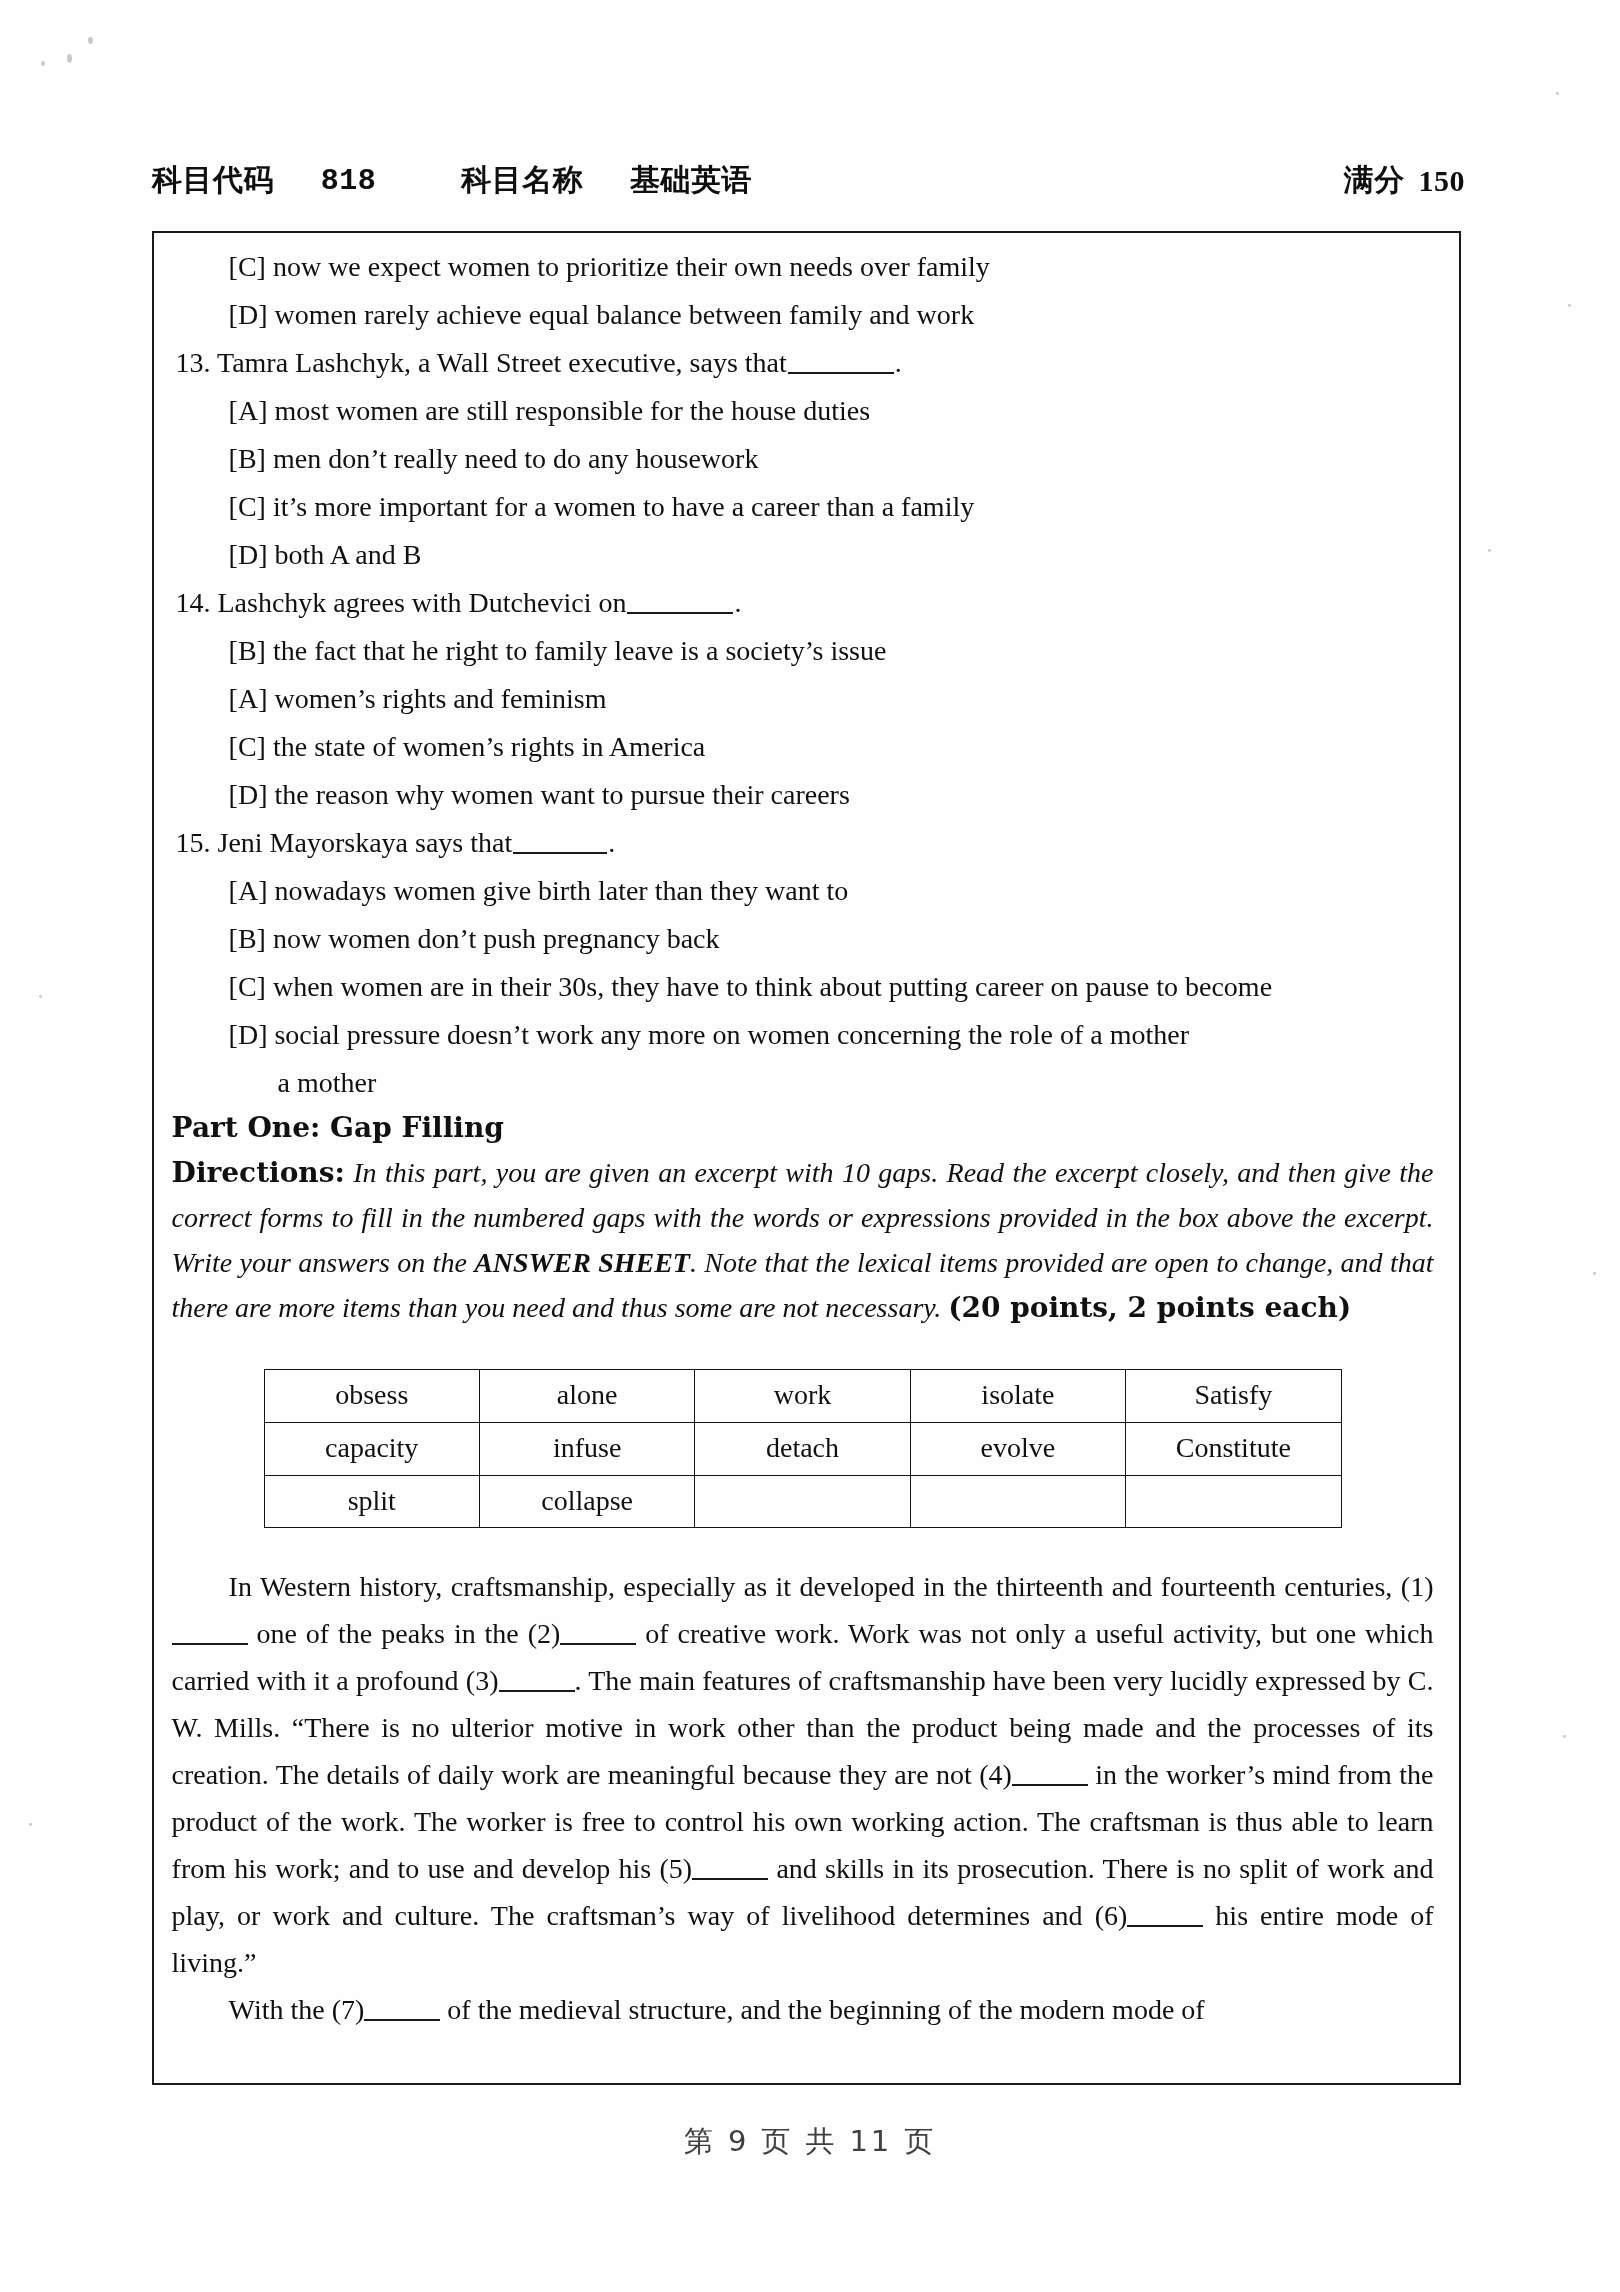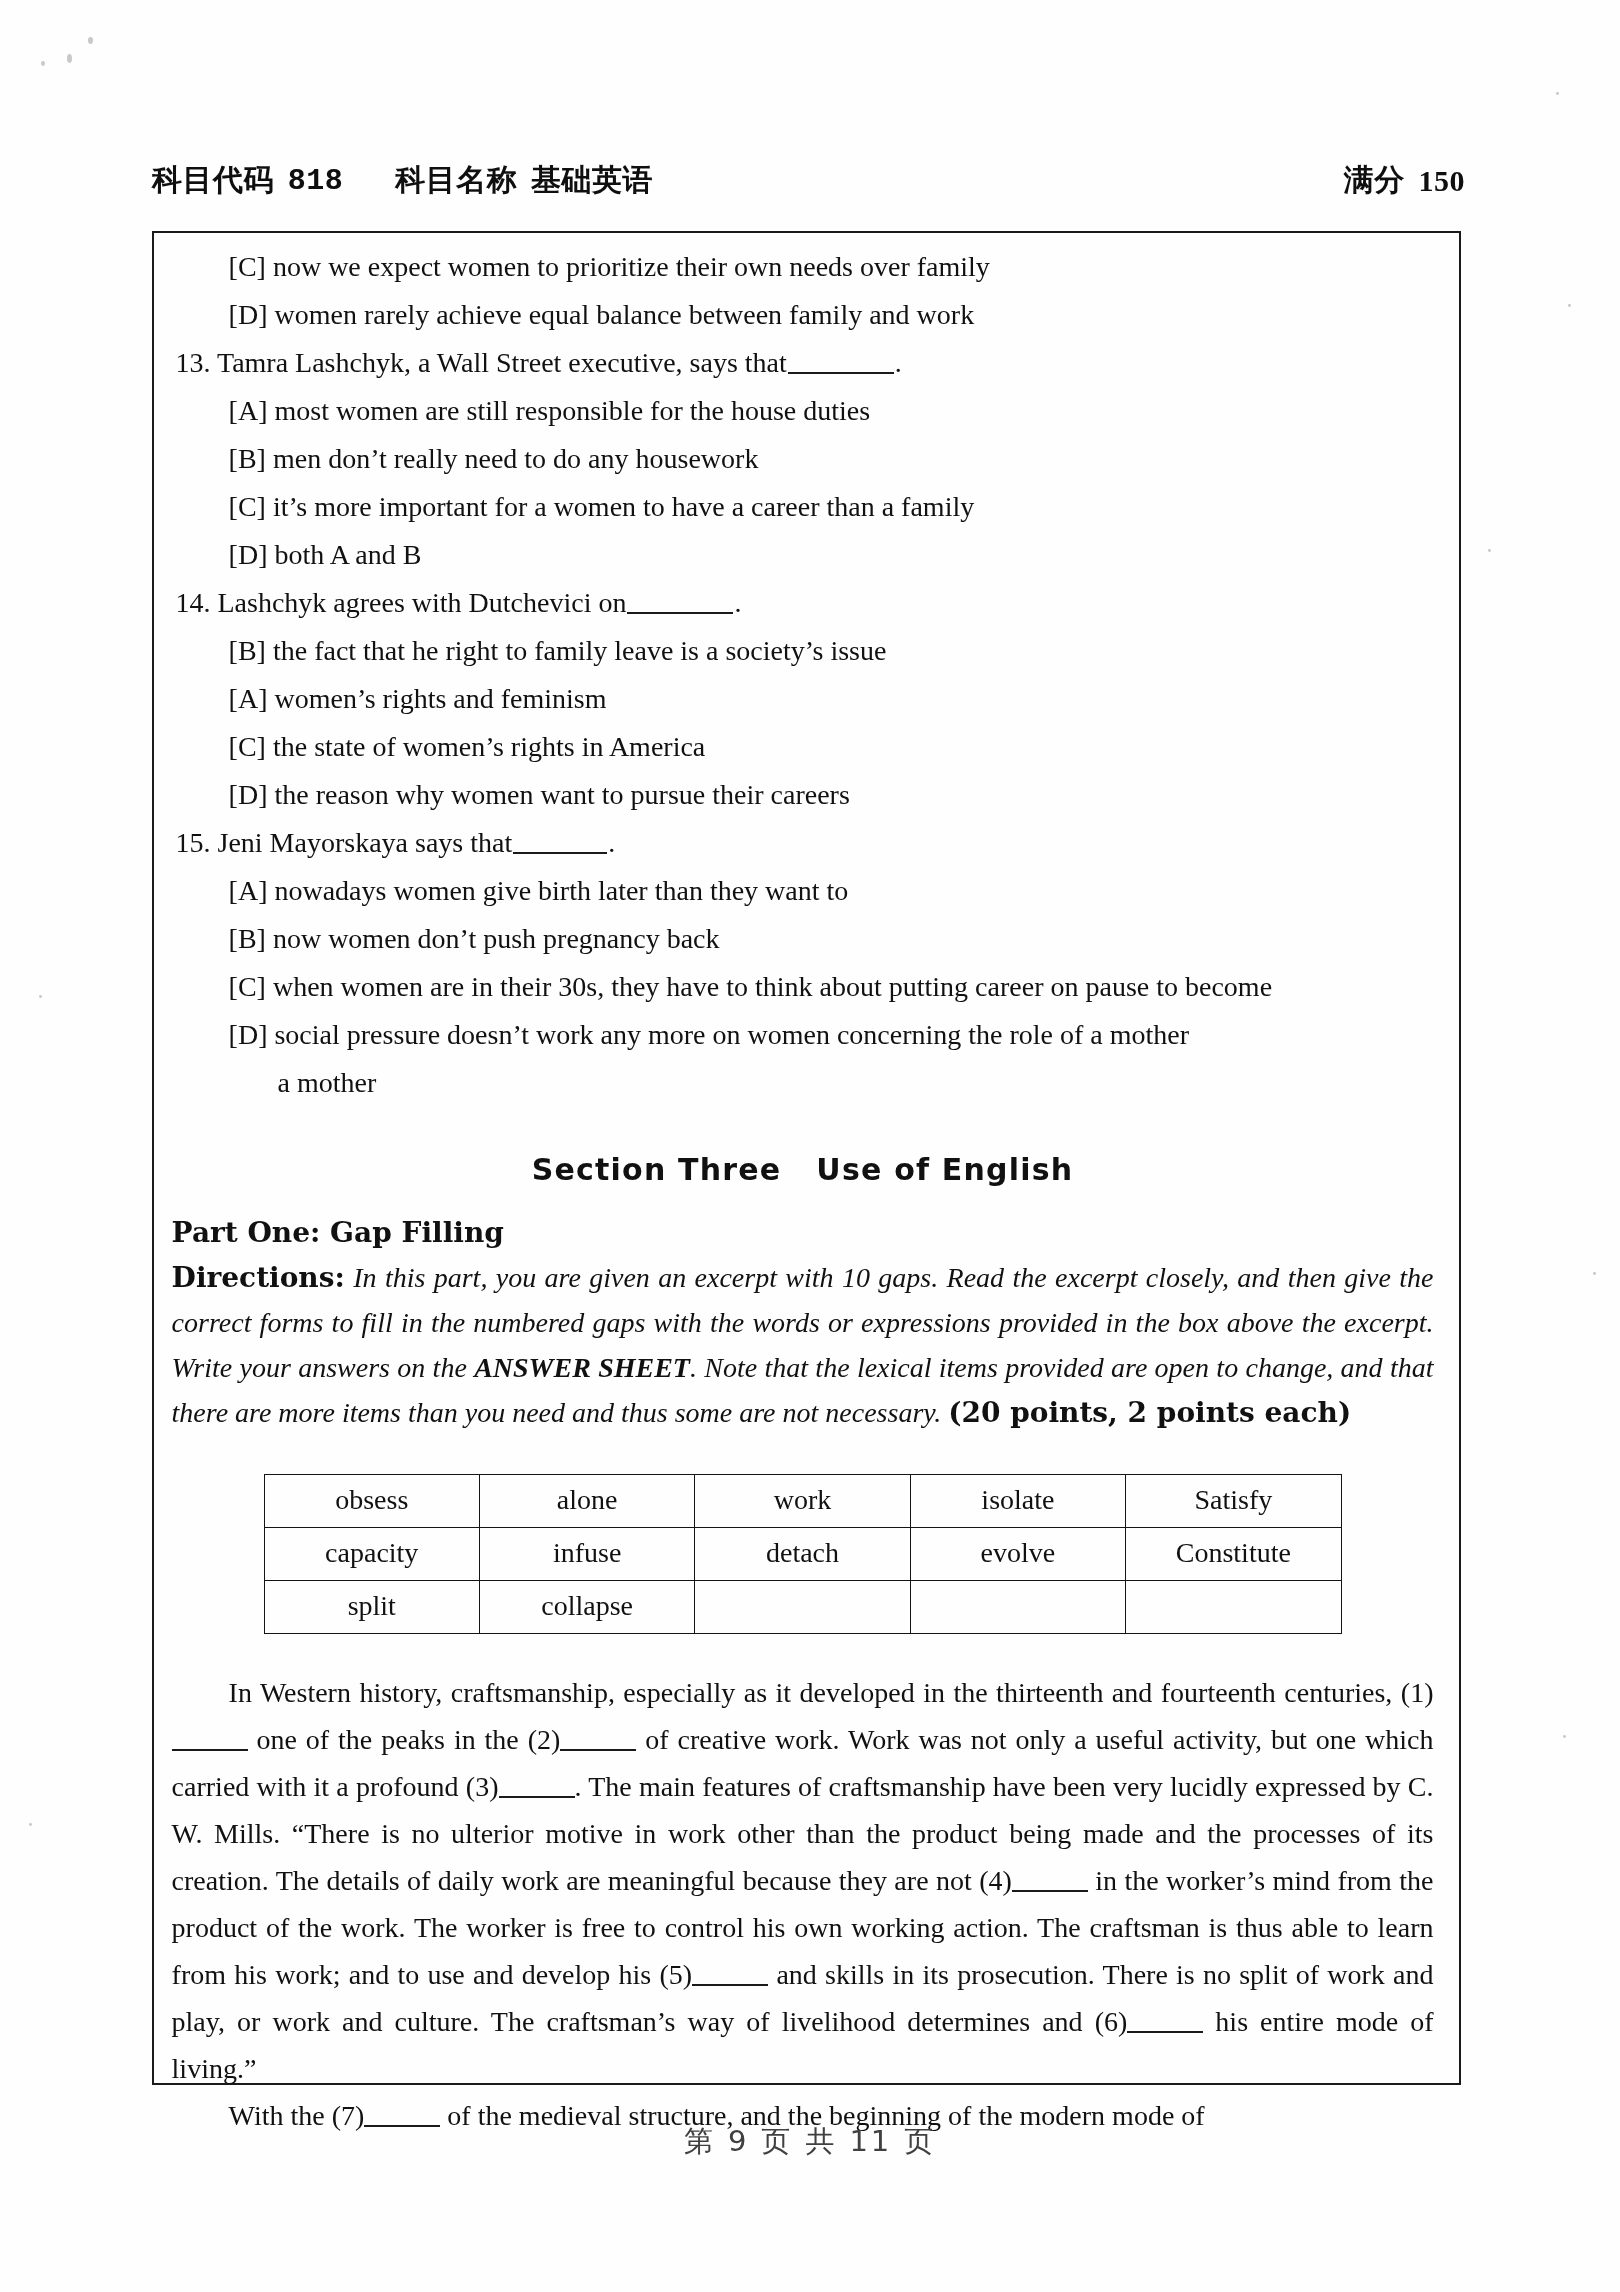--- a/index.html
+++ b/index.html
@@ -32,20 +32,21 @@
     top: 157px;
     width: 1313px;
     height: 47px;
     display: flex;
     align-items: center;
     font-size: 30px;
     letter-spacing: 0.5px;
     font-family: "DejaVu Sans", "Liberation Sans", sans-serif;
     font-weight: 700;
     color: #0f0f0f;
+    gap: 33px;
   }
   .hdr-seg { white-space: pre; }
   .hdr-code-label { margin-right: 13.7px; }
   .hdr-code-value { margin-right: 52px; font-family: Liberation Mono, monospace; }
   .hdr-name-label { margin-right: 13.7px; }
   .hdr-name-value { margin-right: 0; }
   .hdr-right {
     margin-left: auto;
     display: flex;
     align-items: center;
@@ -232,21 +233,20 @@
     <div class="q-line q-stem"><span>15. Jeni Mayorskaya says that</span><span class="blank-rule short"></span><span>.</span></div>
 
     <div class="q-line q-option">[A] nowadays women give birth later than they want to</div>
     <div class="q-line q-option">[B] now women don’t push pregnancy back</div>
     <div class="q-option-wrap">[C] when women are in their 30s, they have to think about putting career on pause to become</div>
     <div class="q-line q-option">[D] social pressure doesn’t work any more on women concerning the role of a mother</div>
     <div class="q-line q-option-cont">a mother</div>
 
   </div>
 
-  <div class="section-heading">Section Three   Use of English</div>
 
   <div class="part-title">Part One: Gap Filling</div>
 
   <div class="directions"><span class="lead">Directions:</span><span> In this part, you are given an excerpt with 10 gaps. Read the excerpt closely, and then give the correct forms to fill in the numbered gaps with the words or expressions provided in the box above the excerpt. Write your answers on the </span><span class="caps-bold">ANSWER SHEET</span><span>. Note that the lexical items provided are open to change, and that there are more items than you need and thus some are not necessary. </span><span class="points">(20 points, 2 points each)</span></div>
 
   <div class="word-box-wrap">
     <table class="word-box">
       <tbody>
         <tr>
           <td>obsess</td>

